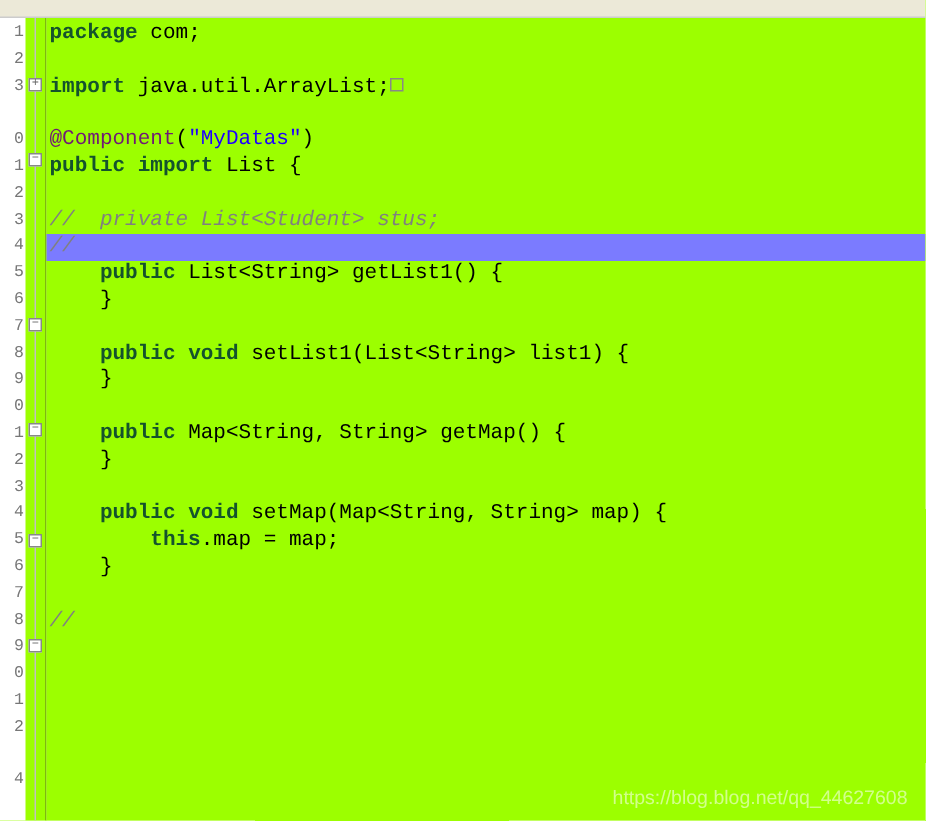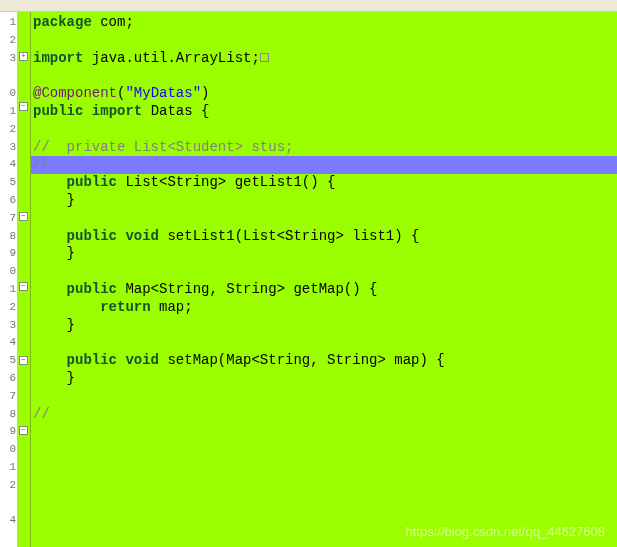--- a/index.html
+++ b/index.html
@@ -30,21 +30,21 @@
     border:1px solid #888; font-size:8px; line-height:6px; text-align:center; color:#666;
   }
   .code {
     flex:1; background:#9cff00; position:relative;
     line-height:17.8px; padding-top:2px;
   }
   .line { height:17.8px; white-space:pre; padding-left:2px; }
   .line.current { background:#7b7bff; }
   .kw { color:#14532d; font-weight:bold; }
   .str { color:#1e00ff; }
-  .cmt { color:#808080; }
+  .cmt { color:#808080;font-style:italic; }
   .ann { color:#701a75; }
   .ebox {
     display:inline-block; width:9px; height:9px;
     border:1px solid #888; vertical-align:middle;
   }
   .watermark {
     position:absolute; right:12px; bottom:8px;
     color:rgba(255,255,255,.55); font-family:Arial,sans-serif;
     font-size:13px; pointer-events:none;
   }
@@ -97,35 +97,35 @@
     <div class="fold-box" style="top:344px">−</div>
     <div class="fold-box" style="top:414px">−</div>
   </div>
 
   <div class="code">
     <div class="line"><span class="kw">package</span><span> com;</span></div>
     <div class="line"></div>
     <div class="line"><span class="kw">import</span><span> java.util.ArrayList;</span><span class="ebox"></span></div>
     <div class="line"></div>
     <div class="line"><span class="ann">@Component</span><span>(</span><span class="str">"MyDatas"</span><span>)</span></div>
-    <div class="line"><span class="kw">public</span><span class="kw"> import</span><span> Datas {</span></div>
+    <div class="line"><span class="kw">public</span><span class="kw"> import</span><span> List {</span></div>
     <div class="line"></div>
     <div class="line"><span class="cmt">//  private List&lt;Student&gt; stus;</span></div>
     <div class="line current"><span class="cmt">// </span></div>
     <div class="line"><span class="kw">    public</span><span> List&lt;String&gt; getList1() {</span></div>
     <div class="line"><span>    }</span></div>
     <div class="line"></div>
     <div class="line"><span class="kw">    public</span><span class="kw"> void</span><span> setList1(List&lt;String&gt; list1) {</span></div>
     <div class="line"><span>    }</span></div>
     <div class="line"></div>
     <div class="line"><span class="kw">    public</span><span> Map&lt;String, String&gt; getMap() {</span></div>
-    <div class="line"><span class="kw">        return</span><span> map;</span></div>
     <div class="line"><span>    }</span></div>
     <div class="line"></div>
     <div class="line"><span class="kw">    public</span><span class="kw"> void</span><span> setMap(Map&lt;String, String&gt; map) {</span></div>
+    <div class="line"><span class="kw">        this</span><span>.map = map;</span></div>
     <div class="line"><span>    }</span></div>
     <div class="line"></div>
     <div class="line"><span class="cmt">//</span></div>
   </div>
 
 </div>
 
-<div class="watermark">https://blog.csdn.net/qq_44627608</div>
+<div class="watermark">https://blog.blog.net/qq_44627608</div>
 
 </body></html>

